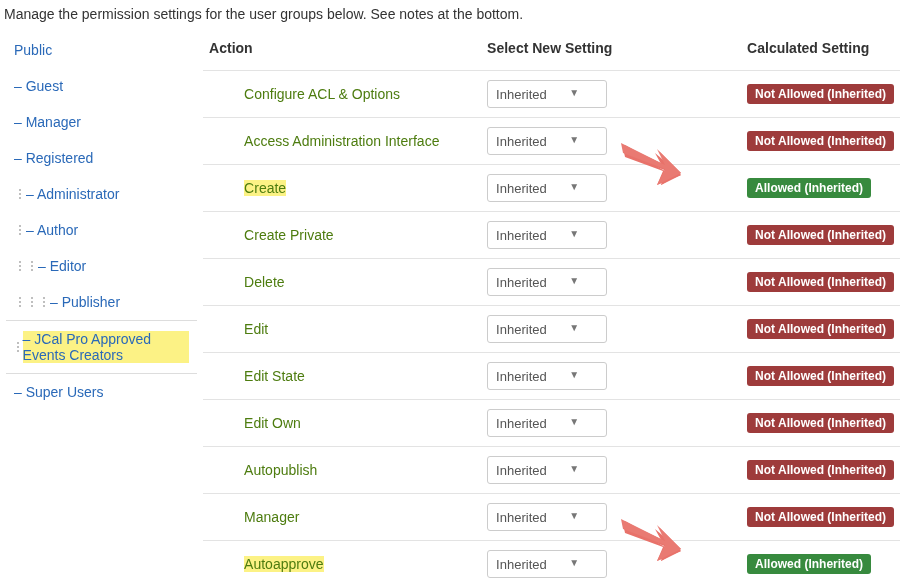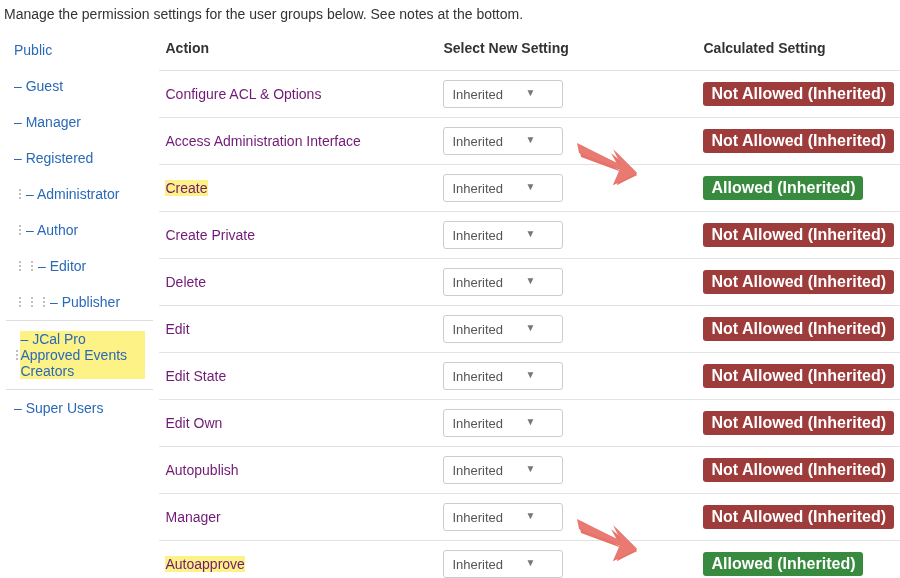--- a/index.html
+++ b/index.html
@@ -79,21 +79,21 @@
   .col-setting { flex: 0 0 200px; }
   .col-calc { flex: 1; text-align: left; padding-left: 60px; }
   .perm-row {
     display: flex;
     align-items: center;
     border-top: 1px solid #e3e3e3;
     padding: 9px 6px;
     min-height: 47px;
     position: relative;
   }
-  .action-label { color: #701a75; }
+  .action-label { color: #4d7c0f; margin-left: 35px; }
   .select-wrap {
     position: relative;
     width: 100px;
   }
   select {
     width: 120px;
     height: 28px;
     border: 1px solid #ccc;
     border-radius: 3px;
     background: #fff;
@@ -110,21 +110,21 @@
     top: 7px;
     font-size: 10px;
     color: #777;
     pointer-events: none;
   }
   .badge {
     display: inline-block;
     padding: 3px 8px;
     border-radius: 3px;
     color: #fff;
-    font-size: 16px;
+    font-size: 12px;
     font-weight: 700;
     white-space: nowrap;
   }
   .badge.deny { background: #9e3b3b; }
   .badge.allow { background: #378a3e; }
   .col-calc .badge { margin-left: 0; }
   .arrow {
     position: absolute;
     pointer-events: none;
   }

